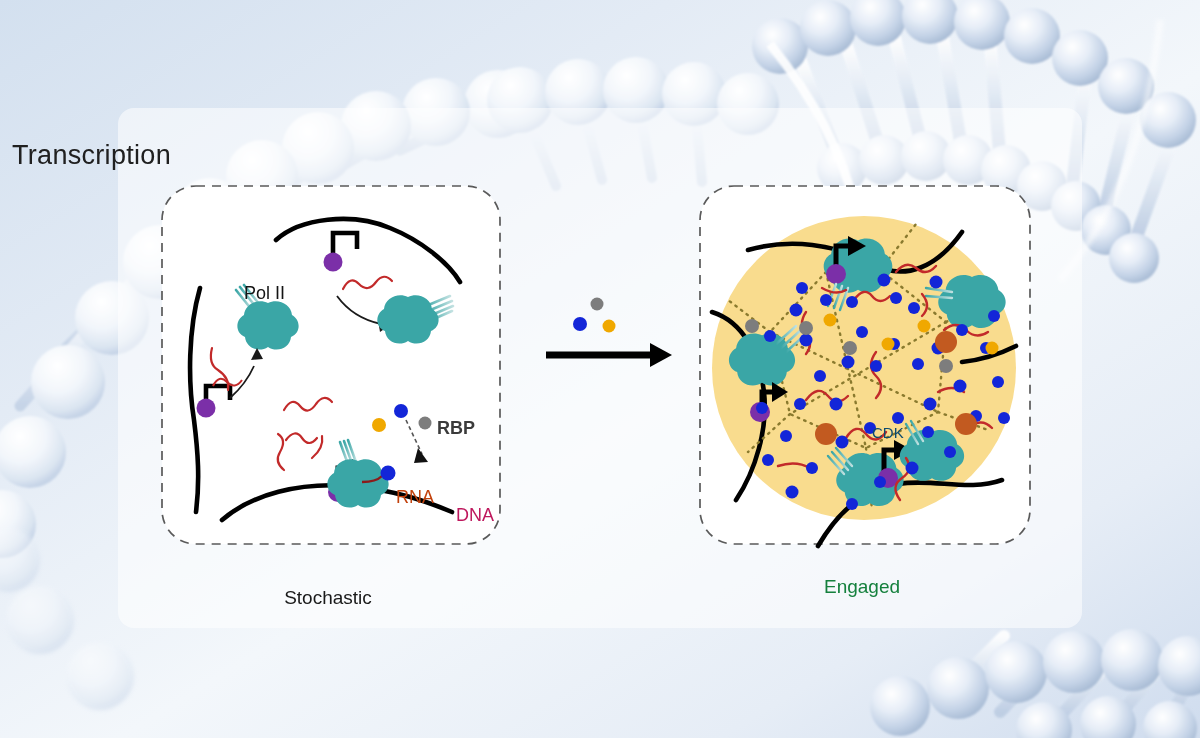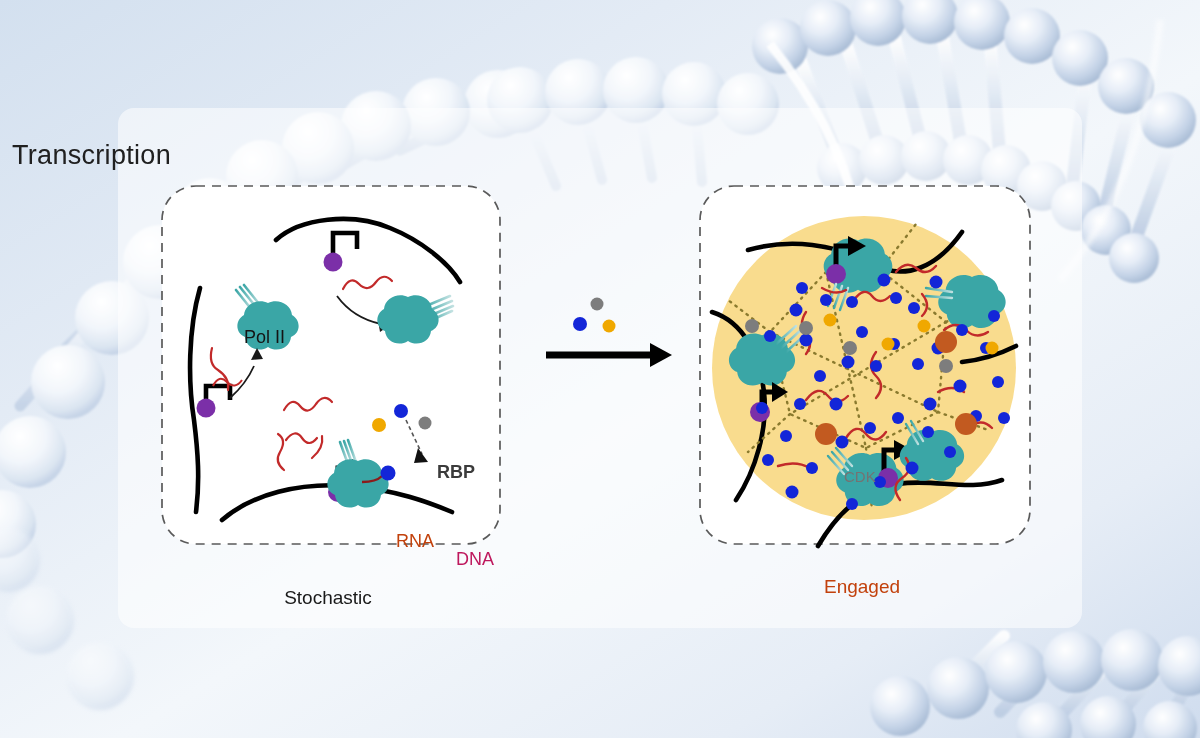--- a/index.html
+++ b/index.html
@@ -7,27 +7,27 @@
     width:1200px;height:738px;overflow:hidden;
     font-family:"Liberation Sans","DejaVu Sans",sans-serif;
     background:#e8eef7;
   }
   #stage{position:relative;width:1200px;height:738px;overflow:hidden;}
   #bg,#art{position:absolute;left:0;top:0;width:1200px;height:738px;}
   .lbl{position:absolute;color:#1b1b1b;white-space:nowrap;}
   #title{left:0;top:140px;width:1200px;text-align:left;font-size:27px;letter-spacing:.3px;color:#202020;margin-left:12px;}
   #arrow-caption{left:508px;top:388px;width:190px;text-align:center;font-size:19px;line-height:25px;color:#141414;}
   #cap-left{left:178px;top:576px;width:300px;text-align:center;font-size:19px;color:#1a1a1a;margin-top:11px;}
-  #cap-right{left:712px;top:576px;width:300px;text-align:center;font-size:19px;color:#c2410c;}
-  .tag{position:absolute;font-size:18px;margin-top:44px;}
+  #cap-right{left:712px;top:576px;width:300px;text-align:center;font-size:19px;color:#15803d;}
+  .tag{position:absolute;font-size:18px;}
   #tag-polii{left:244px;top:283px;color:#141414;}
   #tag-rbp{left:437px;top:418px;color:#3b3b3b;font-weight:bold;}
   #tag-rna{left:396px;top:487px;color:#c2410c;}
   #tag-dna{left:456px;top:505px;color:#be185d;}
-  #tag-cdk{left:844px;top:424px;font-size:15px;color:#737373;}
+  #tag-cdk{left:872px;top:424px;font-size:15px;color:#0c4a6e;}
 </style>
 </head>
 <body>
 
 <div id="stage">
 
   <svg id="bg" viewBox="0 0 1200 738">
     <defs>
       <linearGradient id="bgGrad" x1="0" y1="0" x2="1" y2="1">
         <stop offset="0%" stop-color="#d3e0ef"></stop>

